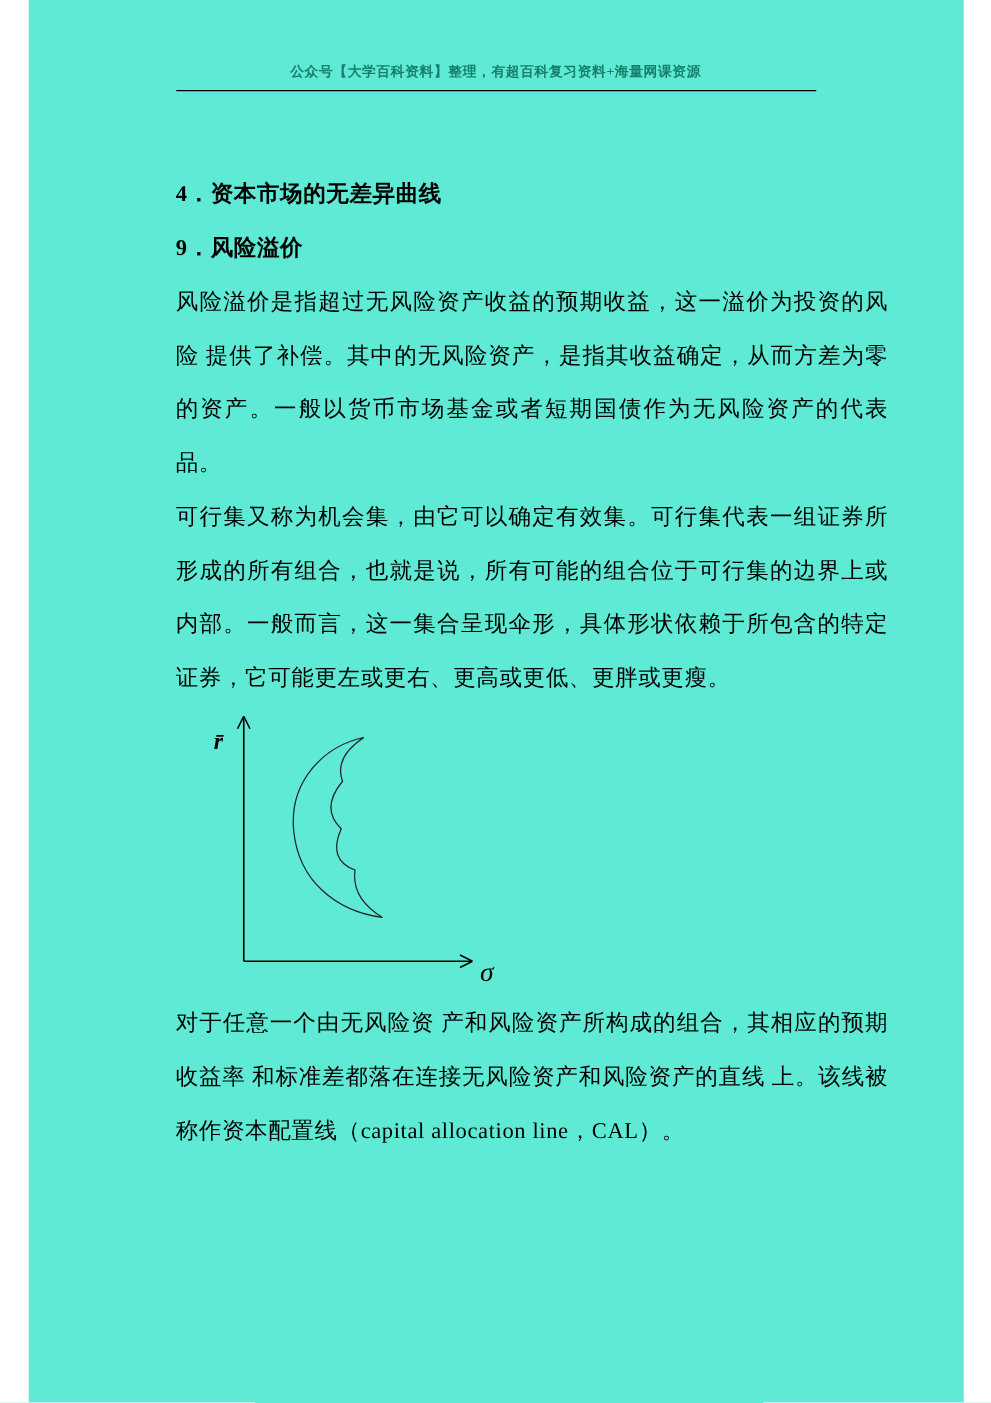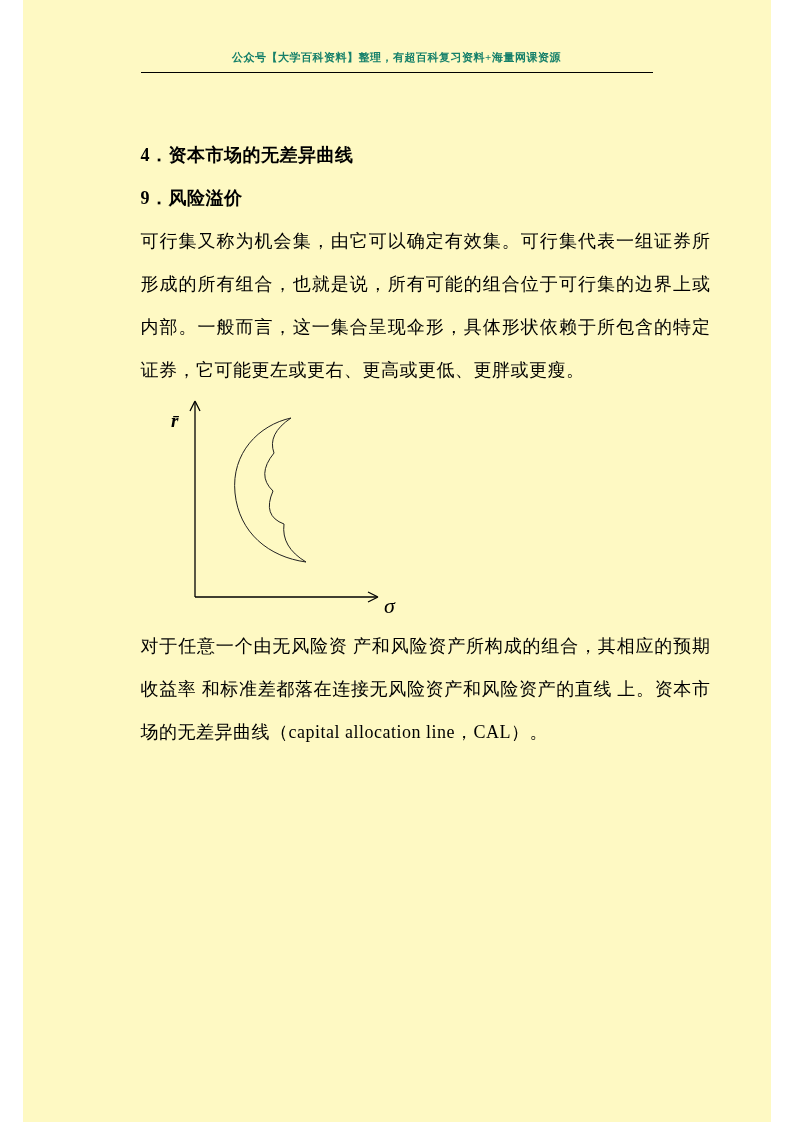--- a/index.html
+++ b/index.html
@@ -5,21 +5,21 @@
   html, body {
     margin: 0;
     padding: 0;
     background: #ffffff;
   }
   .page {
     position: relative;
     width: 748px;
     height: 1122px;
     margin: 0 auto;
-    background: #fef9c3;
+    background: #5eead4;
     font-family: "Liberation Serif", "DejaVu Serif", serif;
     color: #000000;
     overflow: hidden;
   }
   .header-banner {
     margin: 0 118px;
     padding-top: 50px;
     padding-bottom: 7px;
     border-bottom: 1.6px solid #000000;
     text-align: center;
@@ -72,20 +72,21 @@
 <div class="page">
 
   <div class="header-banner">公众号【大学百科资料】整理，有超百科复习资料+海量网课资源</div>
 
   <div class="content">
 
     <p class="doc-heading">4．资本市场的无差异曲线</p>
 
     <p class="doc-heading">9．风险溢价</p>
 
+    <p class="doc-para">风险溢价是指超过无风险资产收益的预期收益，这一溢价为投资的风险 提供了补偿。其中的无风险资产，是指其收益确定，从而方差为零的资产。一般以货币市场基金或者短期国债作为无风险资产的代表品。</p>
 
 
     <p class="doc-para">可行集又称为机会集，由它可以确定有效集。可行集代表一组证券所形成的所有组合，也就是说，所有可能的组合位于可行集的边界上或内部。一般而言，这一集合呈现伞形，具体形状依赖于所包含的特定证券，它可能更左或更右、更高或更低、更胖或更瘦。</p>
 
     <div class="figure-wrap">
       <svg width="300" height="228" viewBox="0 0 300 228">
 
         <line x1="32" y1="5" x2="32" y2="200" stroke="#000" stroke-width="1.3"></line>
         <path d="M32,4 L27,14 M32,4 L37,14" stroke="#000" stroke-width="1.3" fill="none"></path>
 
@@ -99,16 +100,16 @@
                  Q99,119 110,94
                  Q93,78 111,56
                  Q104,37 128,21 Z" stroke="#222" stroke-width="1" fill="none"></path>
 
         <text x="8" y="30" class="axis-label-y">r̄</text>
         <text x="221" y="216" class="axis-label-x">σ</text>
       </svg>
     </div>
 
 
-    <p class="doc-para">对于任意一个由无风险资 产和风险资产所构成的组合，其相应的预期收益率 和标准差都落在连接无风险资产和风险资产的直线 上。资本市场的无差异曲线（capital allocation line，CAL）。</p>
+    <p class="doc-para">对于任意一个由无风险资 产和风险资产所构成的组合，其相应的预期收益率 和标准差都落在连接无风险资产和风险资产的直线 上。该线被称作资本配置线（capital allocation line，CAL）。</p>
 
   </div>
 </div>
 
 </body></html>

